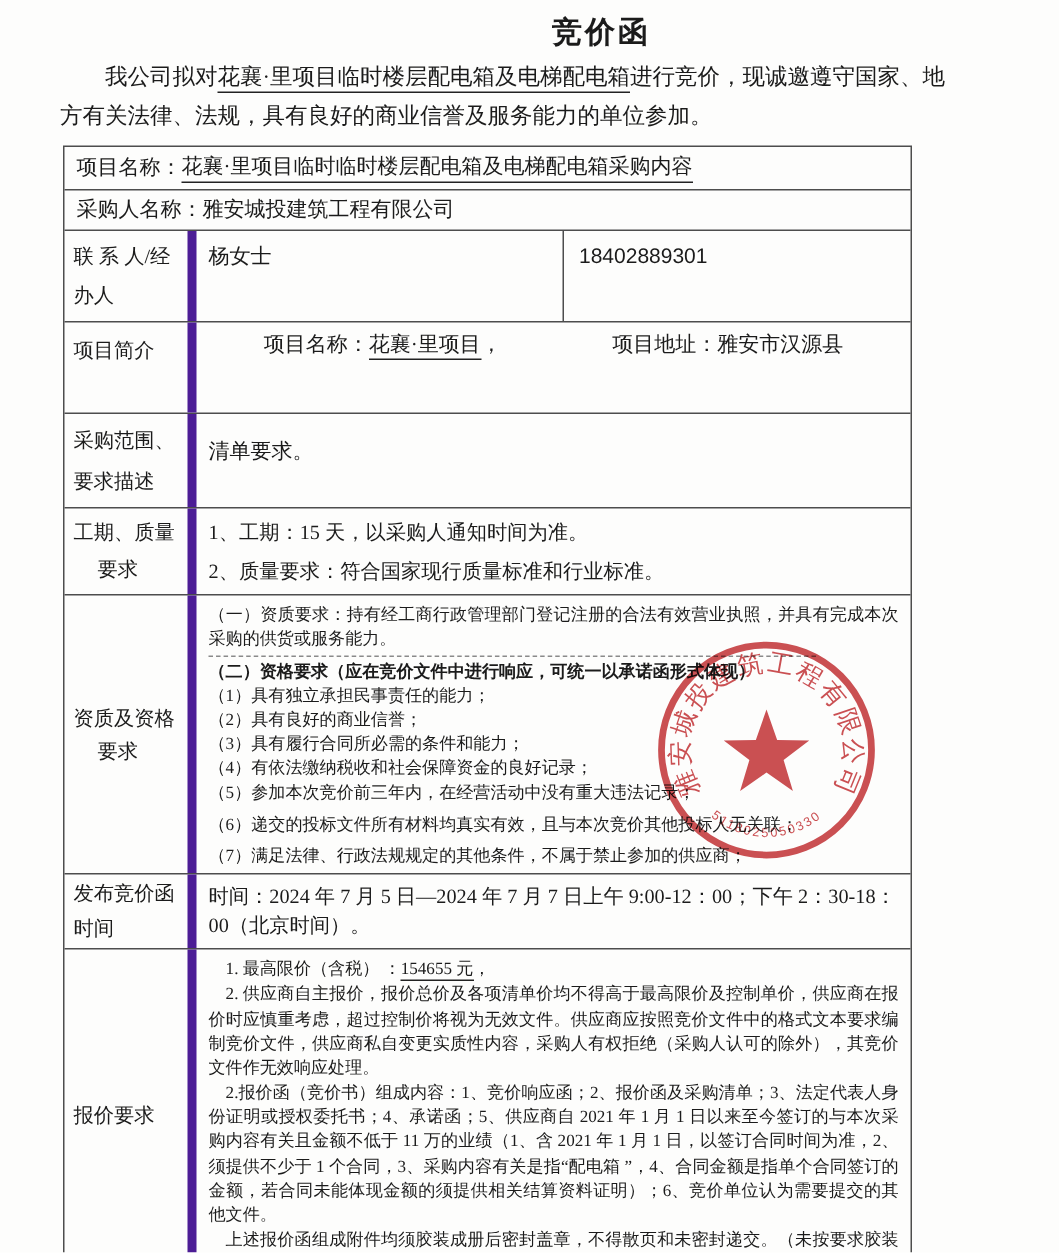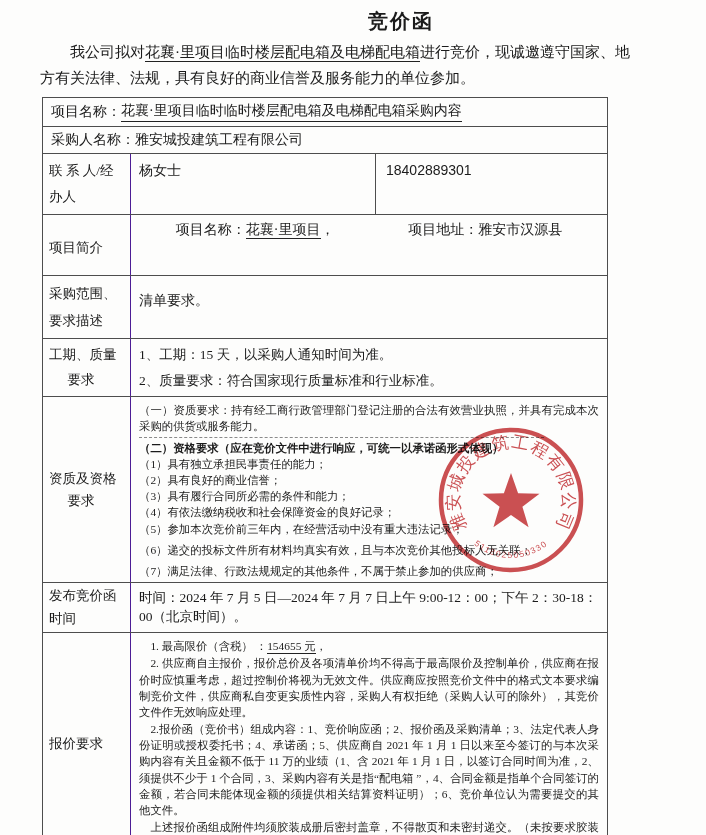--- a/index.html
+++ b/index.html
@@ -25,21 +25,21 @@
   .u { border-bottom:1px solid #222; padding-bottom:1px; }
   .bid-table {
     position:absolute; left:42px; top:97px; width:566px;
     border:1px solid #4d4d4d; background:rgba(255,255,255,.0);
     box-sizing:border-box;
   }
   .t-row { display:flex; border-bottom:1px solid #4d4d4d; box-sizing:border-box; }
   .t-row:last-child { border-bottom:none; }
   .cell { box-sizing:border-box; }
   .label-cell {
-    flex:0 0 88px; width:88px; border-right:1px solid #4c1d95;
+    flex:0 0 88px; width:88px; border-right:6px solid #4c1d95;
     padding:4px 3px 4px 6px; font-size:13.5px;
     display:flex; flex-direction:column; justify-content:space-around;
   }
   .content-cell { flex:1; padding:3px 8px; font-size:14px; min-width:0; }
   .full-cell { flex:1; padding:4px 8px; font-size:14px; display:flex; align-items:center; }
   .r1 { min-height:27px; } .r2 { min-height:27px; }
   .r3 { min-height:61px; } .r4 { min-height:61px; }
   .r5 { min-height:63px; } .r6 { min-height:57px; }
   .r7 { min-height:177px; } .r8 { min-height:36px; }
   .r9 { min-height:160px; }
@@ -97,21 +97,21 @@
     <div class="t-row r3">
       <div class="cell label-cell two-line-spread">
         <div>联 系 人/经</div>
         <div>办人</div>
       </div>
       <div class="cell c-contact-name">杨女士</div>
       <div class="cell c-phone">18402889301</div>
     </div>
 
     <div class="t-row r4">
-      <div class="cell label-cell" style="justify-content:center; padding-top:10px;">
+      <div class="cell label-cell" style="justify-content:flex-start; padding-top:10px;">
         <div>项目简介</div>
       </div>
       <div class="cell content-cell row4-content">
         <div><span>项目名称：</span><span class="u">花襄·里项目</span><span>，</span></div>
         <div>项目地址：雅安市汉源县</div>
       </div>
     </div>
 
     <div class="t-row r5">
       <div class="cell label-cell two-line-spread">

